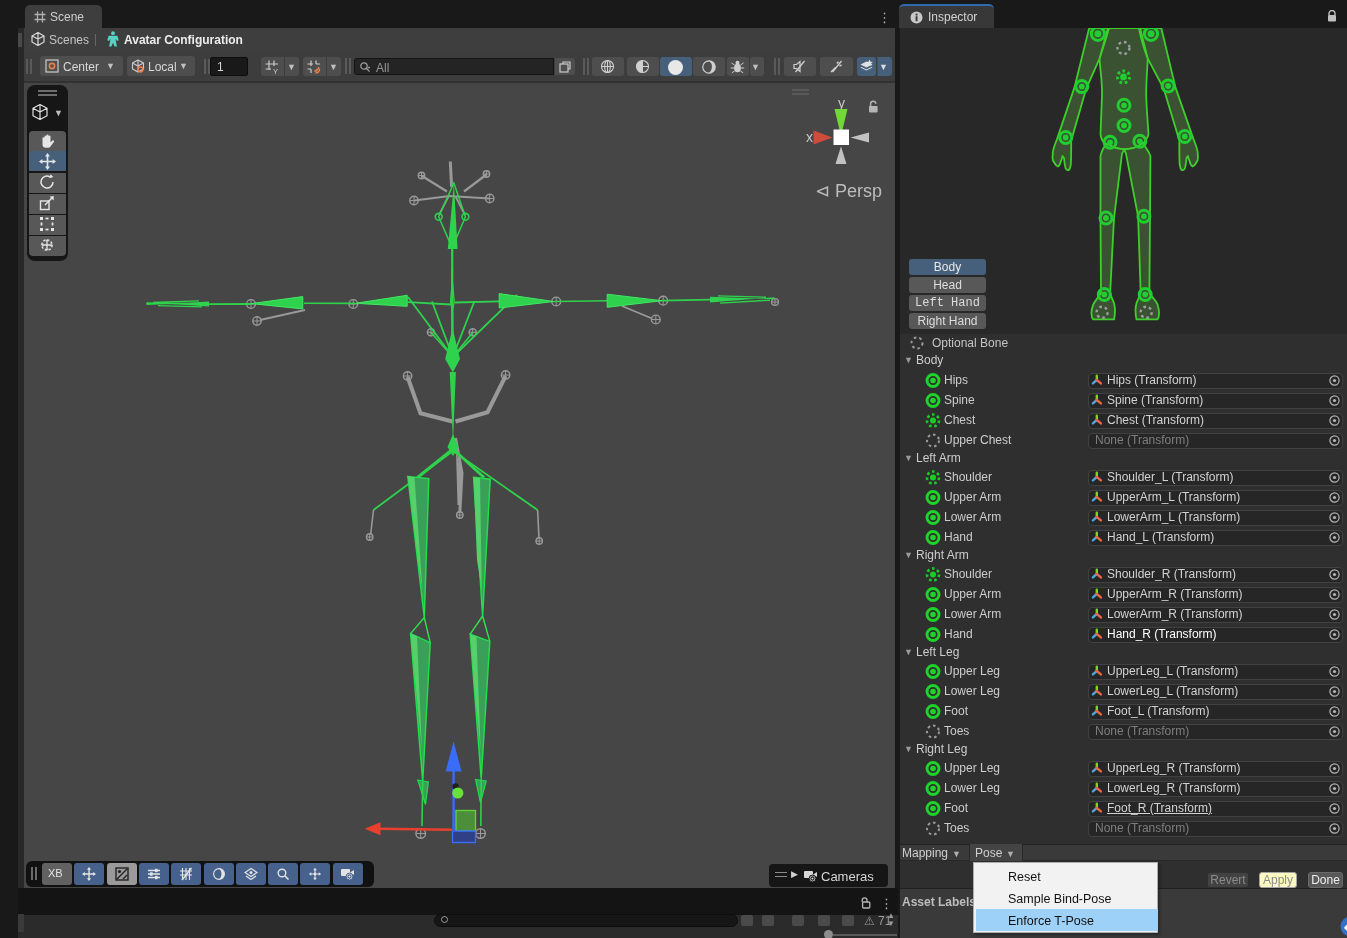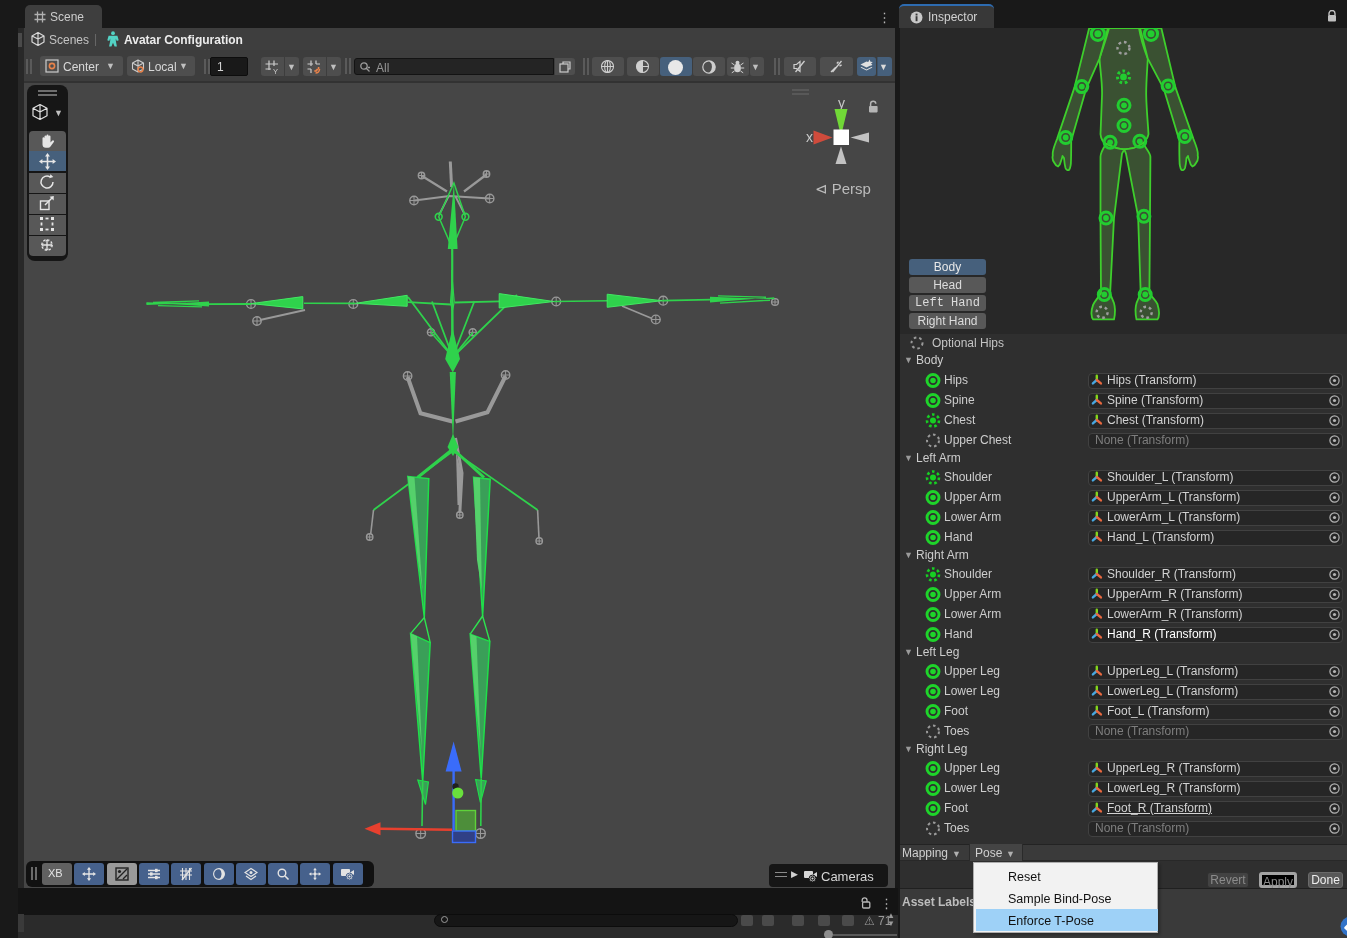--- a/index.html
+++ b/index.html
@@ -337,21 +337,21 @@
 <text x="50" y="18" font-size="14" fill="#c8c8c8" font-family="Liberation Sans">y</text>
 <polygon points="46.5,19 59.5,19 53,46" fill="#71d837"></polygon>
 <text x="18" y="52" font-size="14" fill="#c8c8c8" font-family="Liberation Sans">x</text>
 <polygon points="25.5,40.5 25.5,54.5 44.5,47.5" fill="#cf4b3c"></polygon>
 <polygon points="81,42.5 81,52.5 62.5,47.5" fill="#c2c2c2"></polygon>
 <polygon points="47.5,74 58.5,74 53,56.5" fill="#c2c2c2"></polygon>
 <rect x="45.5" y="39.5" width="15.5" height="15.5" fill="#ffffff"></rect>
 <path d="M82.6 16 v-2.2 a2.6 2.6 0 0 1 5.2 0" stroke="#b5b5b5" stroke-width="1.5" fill="none"></path>
 <rect x="81" y="16" width="8.6" height="6.4" rx="0.8" fill="#b5b5b5"></rect>
 </svg>
-<div class="abs" style="left:797px;top:180px;color:#bcbcbc;font-size:15px;">⊲ Persp</div>
+<div class="abs" style="left:797px;top:180px;color:#bcbcbc;font-size:18px;">⊲ Persp</div>
 <div class="abs" style="left:8px;top:861px;width:348px;height:26px;background:#111111;border-radius:6px;"></div>
 <div class="abs" style="left:13px;top:867px;width:1.5px;height:13px;background:#6a6a6a;"></div>
 <div class="abs" style="left:17px;top:867px;width:1.5px;height:13px;background:#6a6a6a;"></div>
 <div class="abs" style="left:24px;top:863px;width:30px;height:22px;background:#616161;border-radius:3px;"></div>
 <div class="abs" style="left:56px;top:863px;width:30px;height:22px;background:#46618c;border-radius:3px;"></div>
 <div class="abs" style="left:89px;top:863px;width:30px;height:22px;background:#9a9a9a;border-radius:3px;"></div>
 <div class="abs" style="left:121px;top:863px;width:30px;height:22px;background:#46618c;border-radius:3px;"></div>
 <div class="abs" style="left:153px;top:863px;width:30px;height:22px;background:#46618c;border-radius:3px;"></div>
 <div class="abs" style="left:186px;top:863px;width:30px;height:22px;background:#46618c;border-radius:3px;"></div>
 <div class="abs" style="left:218px;top:863px;width:30px;height:22px;background:#46618c;border-radius:3px;"></div>
@@ -544,21 +544,21 @@
       <circle cx="35" cy="683.5" r="2.8" fill="#1ed42a"></circle>
       <circle cx="35" cy="703.5" r="6.0" fill="none" stroke="#9a9a9a" stroke-width="2.0" stroke-dasharray="2.6 2.9"></circle>
       <circle cx="35" cy="740.5" r="6.0" fill="none" stroke="#1ed42a" stroke-width="2.9"></circle>
       <circle cx="35" cy="740.5" r="2.8" fill="#1ed42a"></circle>
       <circle cx="35" cy="760.5" r="6.0" fill="none" stroke="#1ed42a" stroke-width="2.9"></circle>
       <circle cx="35" cy="760.5" r="2.8" fill="#1ed42a"></circle>
       <circle cx="35" cy="780.5" r="6.0" fill="none" stroke="#1ed42a" stroke-width="2.9"></circle>
       <circle cx="35" cy="780.5" r="2.8" fill="#1ed42a"></circle>
       <circle cx="35" cy="800.5" r="6.0" fill="none" stroke="#9a9a9a" stroke-width="2.0" stroke-dasharray="2.6 2.9"></circle>
     </svg>
-<div class="abs" style="left:914px;top:336px;color:#c4c4c4;">Optional Hips</div>
+<div class="abs" style="left:914px;top:336px;color:#c4c4c4;">Optional Bone</div>
 <div class="abs" style="left:898px;top:353px;color:#cdcdcd;">Body</div>
 <div class="abs" style="left:886px;top:355px;color:#9a9a9a;font-size:9px;">▼</div>
 <div class="abs" style="left:926px;top:372.5px;color:#cdcdcd;">Hips</div>
 <div class="abs" style="left:1070px;top:372.5px;width:255px;height:16px;background:#262626;border:1px solid #414141;border-radius:4px;"></div>
 <svg class="abs" style="left:1072.5px;top:374.0px" width="12" height="12" viewBox="0 0 12 12">
 <g stroke-width="2.4" fill="none" stroke-linecap="round">
 <path d="M5.8 6 V1.8" stroke="#84d61b"></path>
 <path d="M5.8 6 L1.9 9.4" stroke="#47a7e0"></path>
 <path d="M5.8 6 L9.9 9.4" stroke="#e8683f"></path>
       </g>
@@ -821,21 +821,21 @@
 <circle cx="6.5" cy="6.5" r="4.6" fill="none" stroke="#b4b4b4" stroke-width="1.2"></circle>
 <circle cx="6.5" cy="6.5" r="1.6" fill="#b4b4b4"></circle>
     </svg>
 <div class="abs" style="left:882px;top:844px;width:465px;height:17px;background:#3a3a3a;border-top:1px solid #232323;border-bottom:1px solid #282828;"></div>
 <div class="abs" style="left:884px;top:846px;color:#cfcfcf;">Mapping</div>
 <div class="abs" style="left:934px;top:849px;color:#b0b0b0;font-size:9px;">▼</div>
 <div class="abs" style="left:951px;top:844px;width:54px;height:17px;background:#444444;border-left:1px solid #2a2a2a;border-right:1px solid #2a2a2a;"></div>
 <div class="abs" style="left:957px;top:846px;color:#cfcfcf;">Pose</div>
 <div class="abs" style="left:988px;top:849px;color:#b0b0b0;font-size:9px;">▼</div>
 <div class="abs" style="left:1189px;top:872px;width:42px;height:16px;background:#424242;border:1px solid #303030;border-radius:3px;color:#8b8b8b;text-align:center;line-height:14px;">Revert</div>
-<div class="abs" style="left:1241px;top:872px;width:38px;height:16px;background:#000000;border:3px solid #a3a3a3;border-radius:3px;color:#8b8b8b;text-align:center;line-height:14px;">Apply</div>
+<div class="abs" style="left:1241px;top:872px;width:38px;height:16px;background:#fef9c3;border:1px solid #a3a3a3;border-radius:3px;color:#8b8b8b;text-align:center;line-height:14px;">Apply</div>
 <div class="abs" style="left:1290px;top:872px;width:35px;height:16px;background:#585858;border:1px solid #6a6a6a;border-radius:3px;color:#eeeeee;text-align:center;line-height:14px;">Done</div>
 <div class="abs" style="left:1334px;top:875px;color:#a0a0a0;font-size:10px;">▼</div>
 <div class="abs" style="left:882px;top:888px;width:465px;height:50px;background:#3a3a3a;border-top:1px solid #202020;"></div>
 <div class="abs" style="left:884px;top:895px;color:#bdbdbd;font-weight:bold;">Asset Labels</div>
 <svg class="abs" style="left:1322px;top:916px" width="21" height="21" viewBox="0 0 21 21">
 <circle cx="10.5" cy="10.5" r="10" fill="#3273c8"></circle>
 <path d="M10 5.5 h4.5 a1 1 0 0 1 1 1 V11 L10 16.5 a1 1 0 0 1-1.4 0 L4.5 12.4 a1 1 0 0 1 0-1.4 Z" fill="#ffffff"></path>
 <circle cx="13.2" cy="8.3" r="1.2" fill="#3273c8"></circle>
     </svg>
 <div class="abs" style="left:1331px;top:28px;width:16px;height:860px;background:#2b2b2b;"></div>

